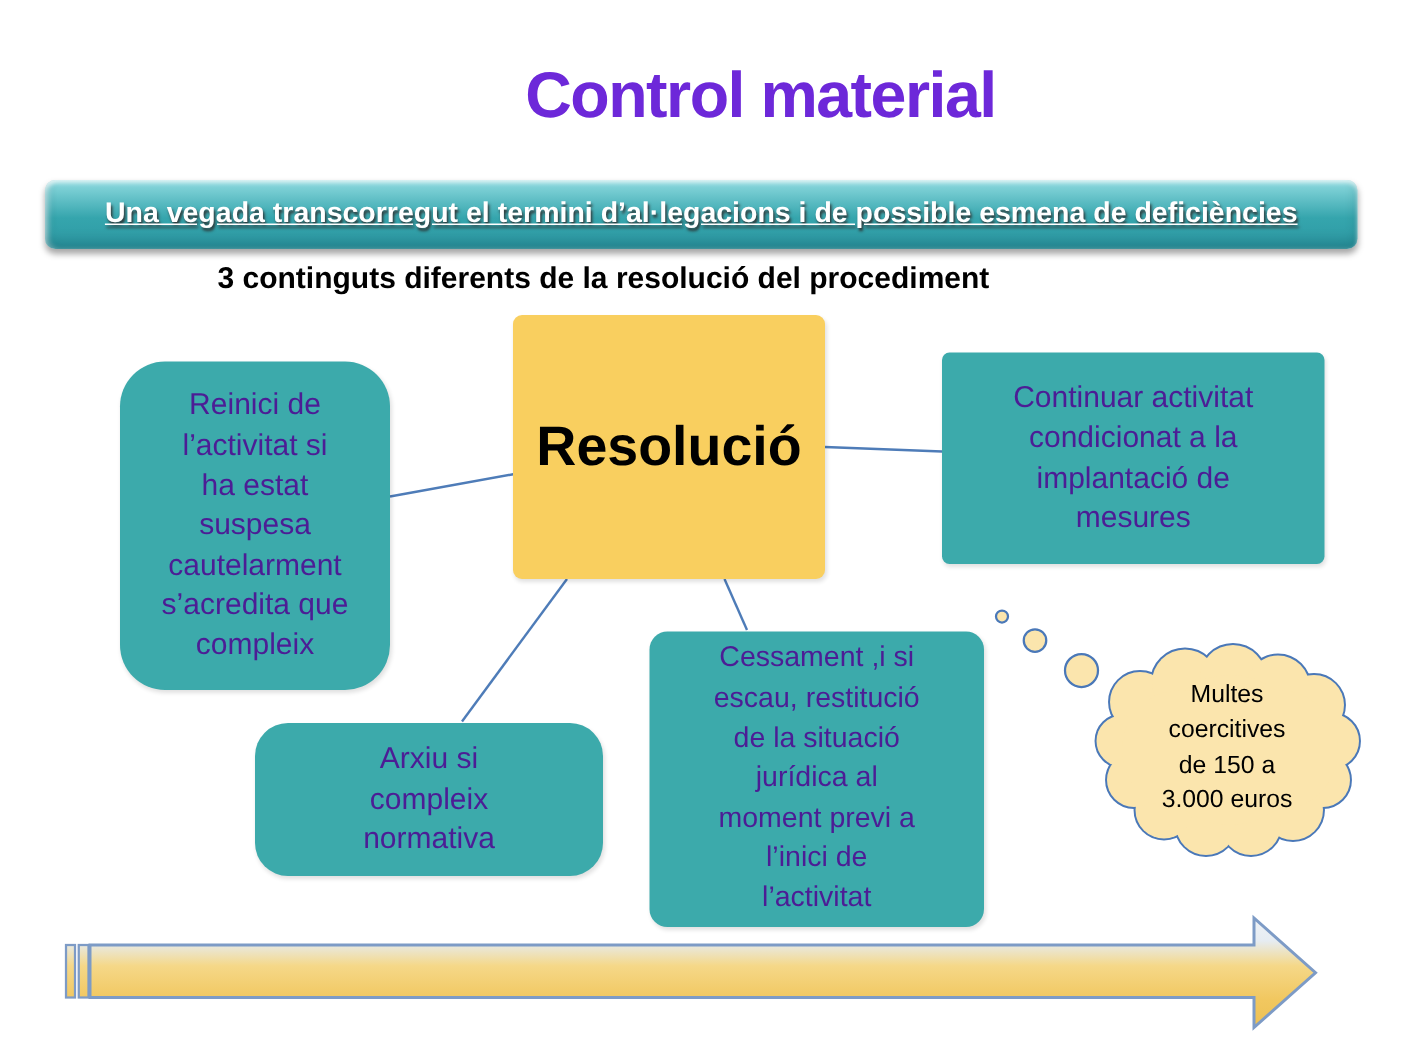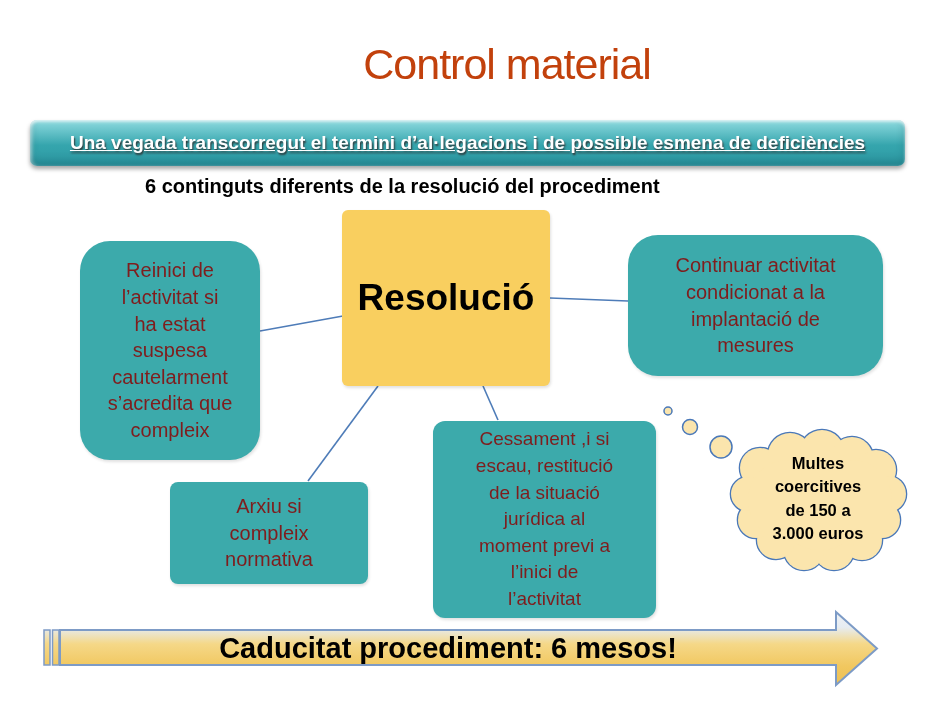--- a/index.html
+++ b/index.html
@@ -3,21 +3,21 @@
 <meta charset="utf-8">
 <style>
   html,body{margin:0;padding:0;background:#fff;}
   .slide{
     position:relative;width:934px;height:703px;overflow:hidden;background:#ffffff;
     font-family:"Liberation Sans", sans-serif;
   }
   .layer{position:absolute;left:0;top:0;}
   .title{
     position:absolute;left:80px;top:40px;width:854px;margin:0;
-    text-align:center;font-size:43px;font-weight:normal;color:#c2410c;letter-spacing:-1px;
+    text-align:center;font-size:43px;font-weight:bold;color:#6d28d9;letter-spacing:-1px;
   }
   .banner{
     position:absolute;left:30px;top:120px;width:875px;height:46px;
     background:linear-gradient(180deg,var(--banner-top) 0%,var(--banner-mid) 55%,var(--banner-bottom) 100%);
     border-radius:7px;
     box-shadow:0 3px 4px rgba(0,0,0,0.35), inset 0 2px 3px rgba(255,255,255,0.65), inset 0 -5px 8px rgba(0,60,70,0.25), inset 3px 0 3px rgba(255,255,255,0.35);
     text-align:center;line-height:46px;white-space:nowrap;
   }
   .banner span{
     color:#fff;font-weight:bold;font-size:19px;
@@ -26,36 +26,36 @@
   }
   .subtitle{
     position:absolute;left:145px;top:175px;
     font-size:20px;font-weight:bold;color:#000;
   }
   .node{
     position:absolute;display:flex;align-items:center;justify-content:center;
     text-align:center;box-sizing:border-box;
   }
   .teal{
-    background:var(--teal);color:#7f1d1d;font-size:20px;line-height:1.33;
+    background:var(--teal);color:#4c1d95;font-size:20px;line-height:1.33;
     box-shadow:1px 2px 3px rgba(0,0,0,0.12);
   }
   .prewrap{white-space:pre-line;}
   .node-reinici{left:80px;top:241px;width:180px;height:219px;border-radius:30px;}
   .node-resolucio{
     left:342px;top:210px;width:208px;height:176px;border-radius:6px;
     background:var(--yellow);color:#000;font-size:37px;font-weight:bold;
     box-shadow:1px 2px 3px rgba(0,0,0,0.12);
   }
-  .node-continuar{left:628px;top:235px;width:255px;height:141px;border-radius:30px;}
-  .node-arxiu{left:170px;top:482px;width:198px;height:102px;border-radius:8px;}
+  .node-continuar{left:628px;top:235px;width:255px;height:141px;border-radius:5px;}
+  .node-arxiu{left:170px;top:482px;width:232px;height:102px;border-radius:22px;}
   .node-cessament{left:433px;top:421px;width:223px;height:197px;border-radius:12px;font-size:19px;line-height:1.4;}
   .cloud-text{
     position:absolute;left:745px;top:452px;width:146px;
-    text-align:center;color:#000;font-size:16.5px;line-height:1.42;font-weight:bold;
+    text-align:center;color:#000;font-size:16.5px;line-height:1.42;
   }
   .arrow-label{
     position:absolute;left:60px;top:631px;width:776px;height:34px;
     text-align:center;line-height:34px;font-size:29px;font-weight:bold;color:#000;
   }
 </style>
 </head>
 <body>
 
 <div class="slide">
@@ -126,21 +126,21 @@
       <polygon points="60,630 836,630 836,612 877,648.5 836,685 836,665 60,665" style="stroke-width:2;"></polygon>
     </g>
   </svg>
 
   <h1 class="title">Control material</h1>
 
   <div class="banner">
     <span>Una vegada transcorregut el termini d’al·legacions i de possible esmena de deficiències</span>
   </div>
 
-  <div class="subtitle">6 continguts diferents de la resolució del procediment</div>
+  <div class="subtitle">3 continguts diferents de la resolució del procediment</div>
 
   <div class="node teal node-reinici">
     <span class="prewrap">Reinici de
 l’activitat si
 ha estat
 suspesa
 cautelarment
 s’acredita que
 compleix</span>
   </div>
@@ -170,15 +170,14 @@
 moment previ a
 l’inici de
 l’activitat</span>
   </div>
 
   <div class="cloud-text prewrap">Multes
 coercitives
 de 150 a
 3.000 euros</div>
 
-  <div class="arrow-label">Caducitat procediment: 6 mesos!</div>
 
 </div>
 
 </body></html>

